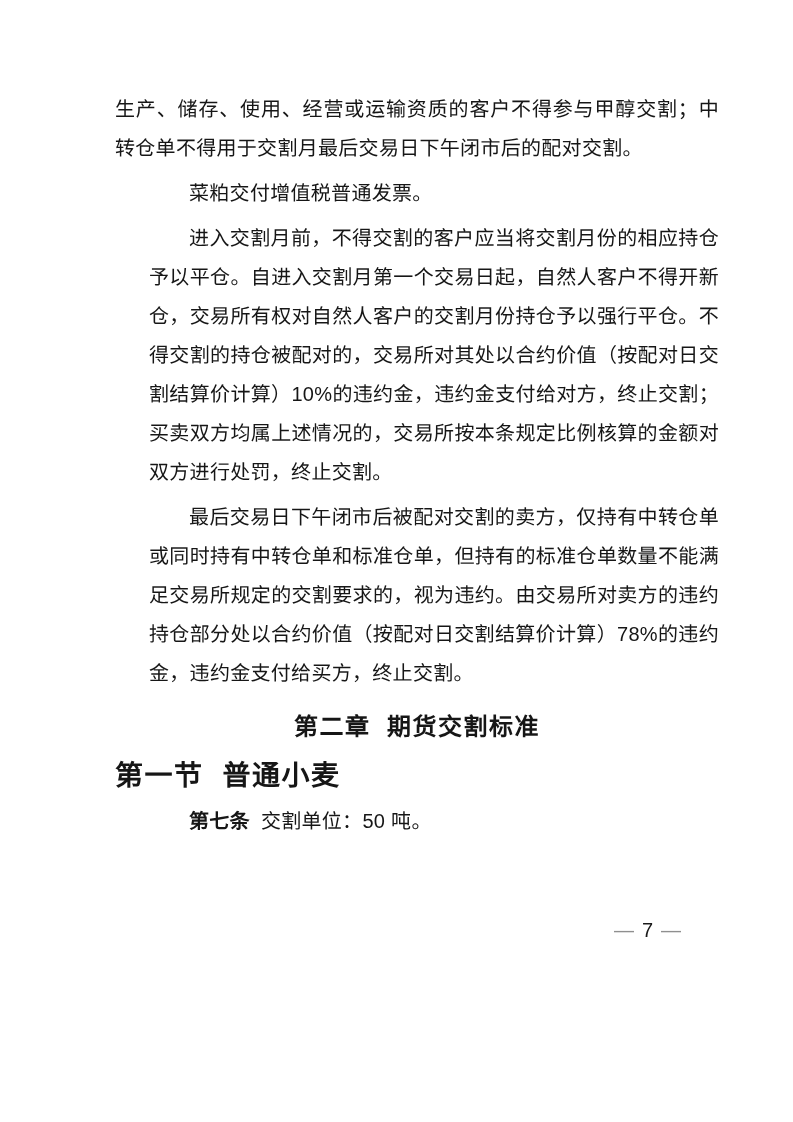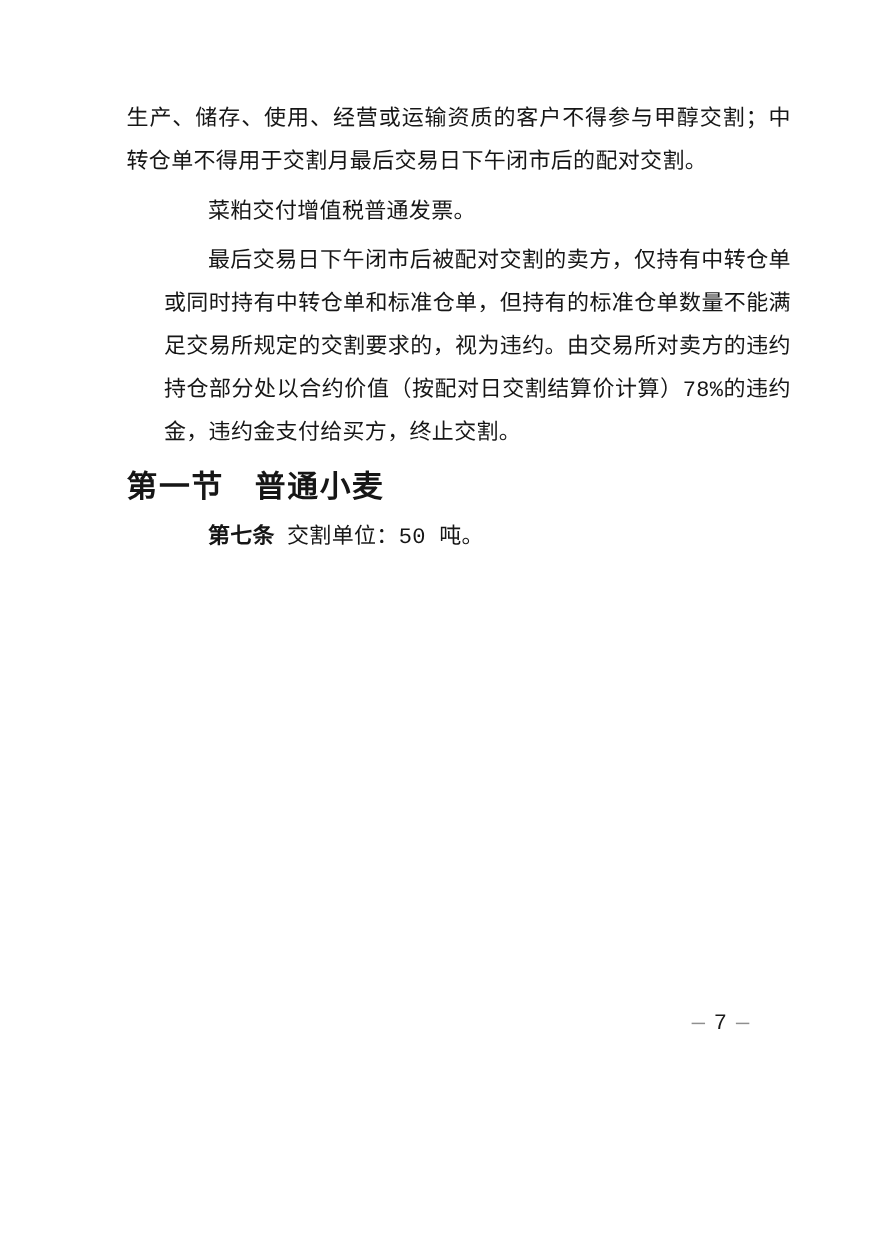--- a/index.html
+++ b/index.html
@@ -6,21 +6,21 @@
     margin: 0;
     padding: 0;
     background: #ffffff;
   }
   .page {
     position: relative;
     width: 793px;
     height: 1004px;
     background: #ffffff;
     overflow: hidden;
-    font-family: Liberation Mono, monospace;
+    font-family: Liberation Sans, sans-serif;
     color: #161616;
   }
   .content {
     position: absolute;
     left: 115px;
     top: 90px;
     width: 604px;
   }
   .para {
     font-size: 20px;
@@ -71,23 +71,25 @@
 </head>
 <body>
 
 <div class="page">
   <div class="content">
 
     <p class="para">生产、储存、使用、经营或运输资质的客户不得参与甲醇交割；中转仓单不得用于交割月最后交易日下午闭市后的配对交割。</p>
 
     <p class="para indent">菜粕交付增值税普通发票。</p>
 
+    <p class="para indent">进入交割月前，不得交割的客户应当将交割月份的相应持仓予以平仓。自进入交割月第一个交易日起，自然人客户不得开新仓，交易所有权对自然人客户的交割月份持仓予以强行平仓。不得交割的持仓被配对的，交易所对其处以合约价值（按配对日交割结算价计算）10%的违约金，违约金支付给对方，终止交割；买卖双方均属上述情况的，交易所按本条规定比例核算的金额对双方进行处罚，终止交割。</p>
 
     <p class="para indent">最后交易日下午闭市后被配对交割的卖方，仅持有中转仓单或同时持有中转仓单和标准仓单，但持有的标准仓单数量不能满足交易所规定的交割要求的，视为违约。由交易所对卖方的违约持仓部分处以合约价值（按配对日交割结算价计算）78%的违约金，违约金支付给买方，终止交割。</p>
 
+    <h1 class="chapter">第二章 期货交割标准</h1>
 
     <h2 class="section">第一节 普通小麦</h2>
 
     <p class="para indent"><span class="lead">第七条</span><span>交割单位：50 吨。</span></p>
 
 
 
   </div>
 
   <div class="footer">

